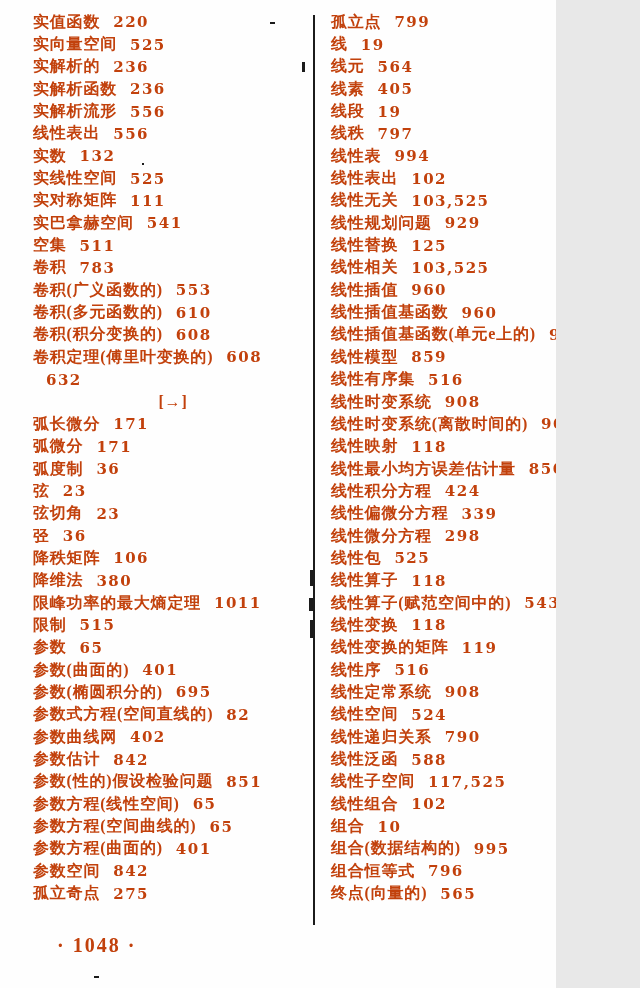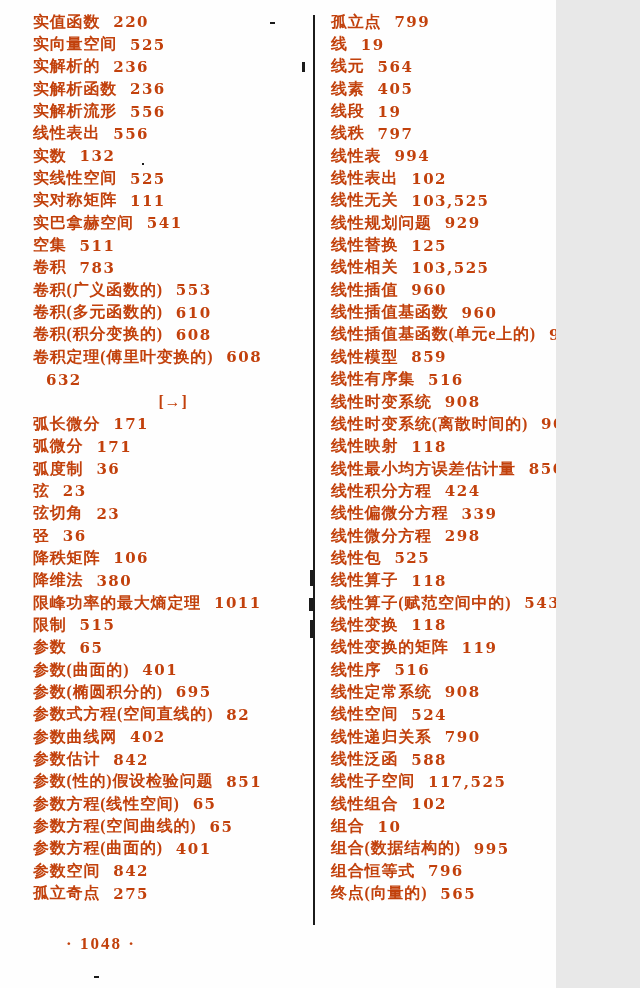--- a/index.html
+++ b/index.html
@@ -38,22 +38,22 @@
     font-family:"DejaVu Serif","Liberation Serif",serif;
   }
   .divider{
     position:absolute;
     left:313px;top:15px;
     width:2px;height:910px;
     background:#1b1b1b;
   }
   .footer{
     position:absolute;
-    left:66px;top:934px;
-    font-size:17px;
+    left:57px;top:934px;
+    font-size:20px;
     font-weight:bold;
     letter-spacing:2px;
   }
   .artifact{position:absolute;background:#1b1b1b;}
   .a1{left:270px;top:22px;width:5px;height:2px;}
   .a2{left:142px;top:163px;width:2px;height:2px;}
   .a3{left:302px;top:62px;width:3px;height:10px;}
   .a4{left:310px;top:570px;width:5px;height:16px;}
   .a5{left:309px;top:598px;width:6px;height:13px;}
   .a6{left:310px;top:620px;width:5px;height:18px;}

